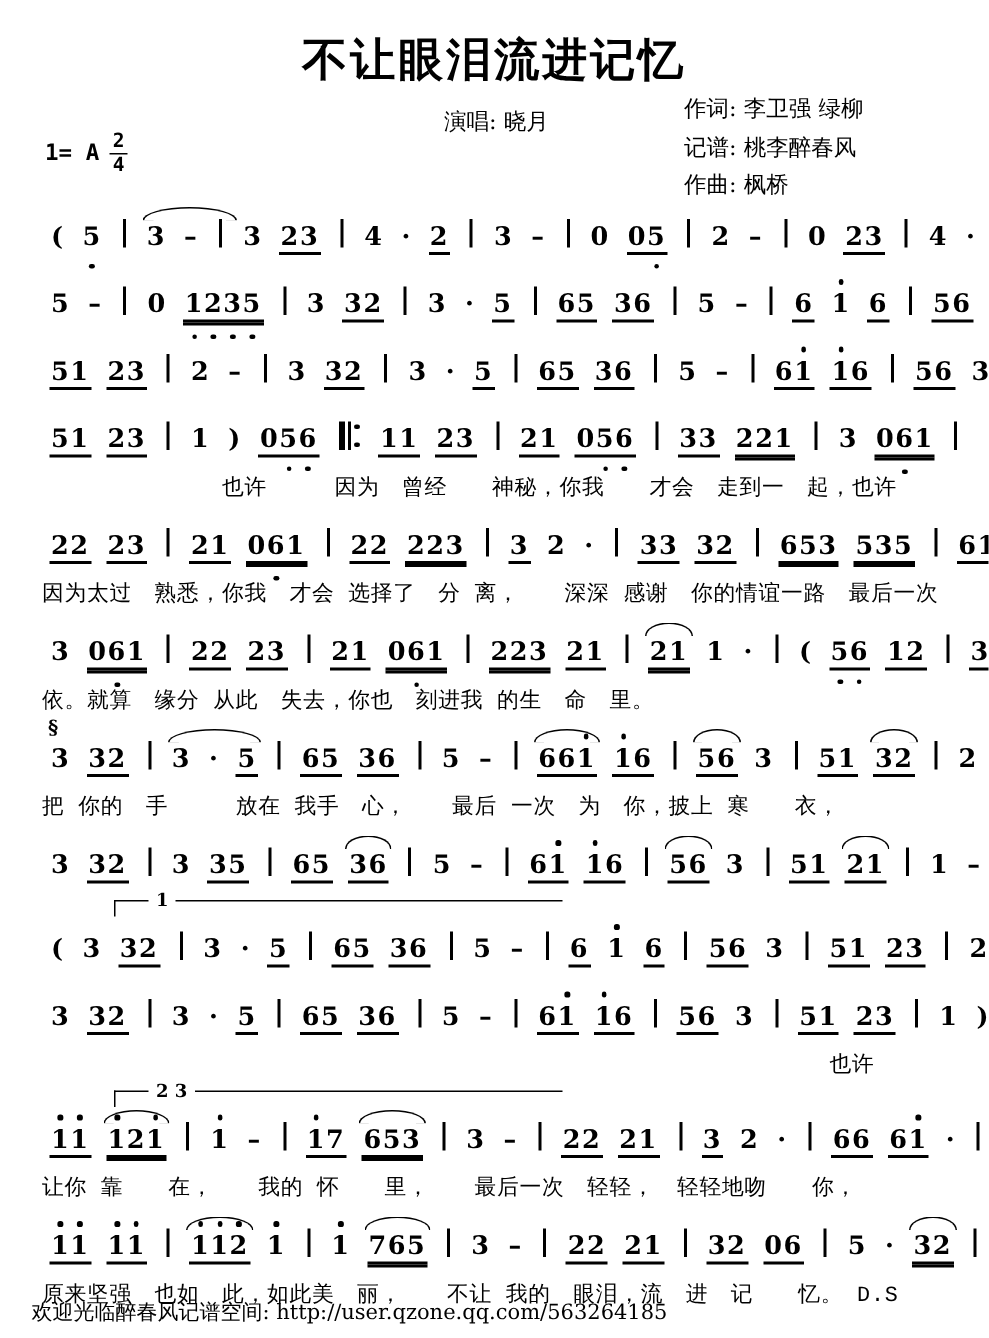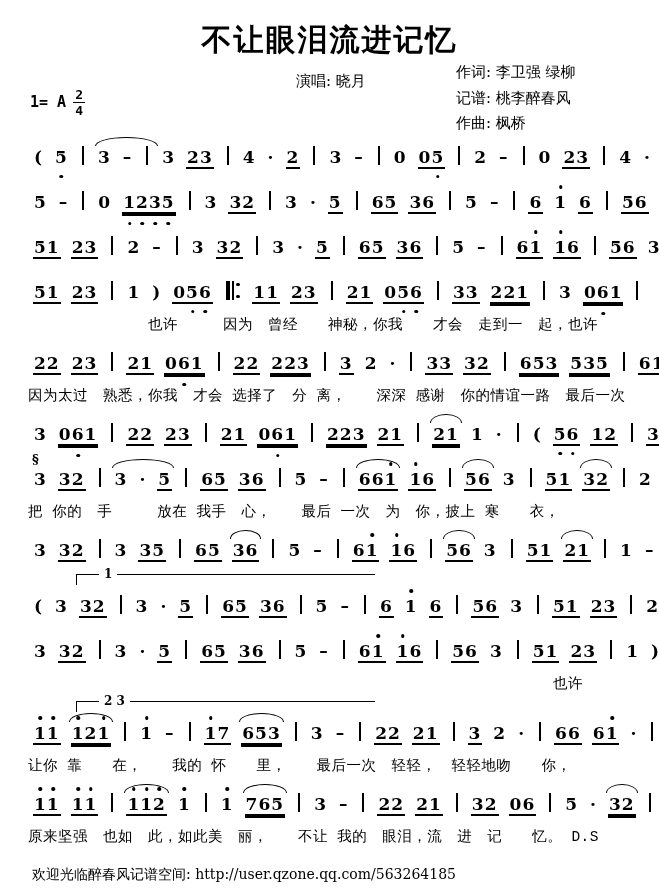--- a/index.html
+++ b/index.html
@@ -45,21 +45,21 @@
   .rd{position:absolute;left:1px;width:3.4px;height:3.4px;border-radius:50%;background:#000;}
   .rd.a{top:2px;}.rd.b{bottom:2px;}
   .segno{position:absolute;top:-6px;left:4px;font-family:"DejaVu Serif",serif;
          font-weight:700;font-size:13px;}
   .volta{position:relative;height:10px;margin:2px 0 0 48px;width:298px;
          border-top:1.6px solid #000;border-left:1.6px solid #000;}
   .volta-label{position:absolute;top:-8px;left:22px;background:#fff;padding:0 5px;
          font-family:"DejaVu Serif",serif;font-weight:700;font-size:12px;}
   .lyrics{font-size:14.5px;white-space:pre;margin-top:7px;letter-spacing:0.5px;
           font-family:Liberation Mono, monospace;}
-  .footer{position:absolute;left:32px;bottom:8px;font-size:14px;
+  .footer{position:absolute;left:21px;bottom:8px;font-size:14px;
           font-family:"DejaVu Serif",serif;}
 </style>
 </head>
 <body>
 
 <div class="header">
   <div class="title">不让眼泪流进记忆</div>
   <div class="performer">演唱: 晓月</div>
   <div class="credits">
     <div>作词: 李卫强 绿柳</div>
@@ -84,20 +84,21 @@
     <div class="line with-lyrics">
       <div class="notes"><span class="tk"><span class="grp u1"><span class="ch">5</span><span class="ch">1</span></span></span><span class="tk"><span class="grp u1"><span class="ch">2</span><span class="ch">3</span></span></span><span class="tk bar"><span class="bl thin"></span></span><span class="tk"><span class="grp u0"><span class="ch">1</span></span></span><span class="tk"><span class="grp u0"><span class="ch">)</span></span></span><span class="tk"><span class="grp u1"><span class="ch">0</span><span class="ch">5<span class="dt lo"></span></span><span class="ch">6<span class="dt lo"></span></span></span></span><span class="tk bar"><span class="bl thick"></span><span class="bl thin"></span><span class="rdots"><span class="rd a"></span><span class="rd b"></span></span></span><span class="tk"><span class="grp u1"><span class="ch">1</span><span class="ch">1</span></span></span><span class="tk"><span class="grp u1"><span class="ch">2</span><span class="ch">3</span></span></span><span class="tk bar"><span class="bl thin"></span></span><span class="tk"><span class="grp u1"><span class="ch">2</span><span class="ch">1</span></span></span><span class="tk"><span class="grp u1"><span class="ch">0</span><span class="ch">5<span class="dt lo"></span></span><span class="ch">6<span class="dt lo"></span></span></span></span><span class="tk bar"><span class="bl thin"></span></span><span class="tk"><span class="grp u1"><span class="ch">3</span><span class="ch">3</span></span></span><span class="tk"><span class="grp u2"><span class="ch">2</span><span class="ch">2</span><span class="ch">1</span></span></span><span class="tk bar"><span class="bl thin"></span></span><span class="tk"><span class="grp u0"><span class="ch">3</span></span></span><span class="tk"><span class="grp u2"><span class="ch">0</span><span class="ch">6<span class="dt lo lo2"></span></span><span class="ch">1</span></span></span><span class="tk bar"><span class="bl thin"></span></span></div>
       <div class="lyrics">　　　　　　　　也许　　　因为　曾经　　神秘，你我　　才会　走到一　起，也许</div>
     </div>
     <div class="line with-lyrics">
       <div class="notes"><span class="tk"><span class="grp u1"><span class="ch">2</span><span class="ch">2</span></span></span><span class="tk"><span class="grp u1"><span class="ch">2</span><span class="ch">3</span></span></span><span class="tk bar"><span class="bl thin"></span></span><span class="tk"><span class="grp u1"><span class="ch">2</span><span class="ch">1</span></span></span><span class="tk"><span class="grp u2"><span class="ch">0</span><span class="ch">6<span class="dt lo lo2"></span></span><span class="ch">1</span></span></span><span class="tk bar"><span class="bl thin"></span></span><span class="tk"><span class="grp u1"><span class="ch">2</span><span class="ch">2</span></span></span><span class="tk"><span class="grp u2"><span class="ch">2</span><span class="ch">2</span><span class="ch">3</span></span></span><span class="tk bar"><span class="bl thin"></span></span><span class="tk"><span class="grp u1"><span class="ch">3</span></span></span><span class="tk"><span class="grp u0"><span class="ch">2</span></span></span><span class="tk"><span class="grp u0"><span class="ch">·</span></span></span><span class="tk bar"><span class="bl thin"></span></span><span class="tk"><span class="grp u1"><span class="ch">3</span><span class="ch">3</span></span></span><span class="tk"><span class="grp u1"><span class="ch">3</span><span class="ch">2</span></span></span><span class="tk bar"><span class="bl thin"></span></span><span class="tk"><span class="grp u2"><span class="ch">6</span><span class="ch">5</span><span class="ch">3</span></span></span><span class="tk"><span class="grp u2"><span class="ch">5</span><span class="ch">3</span><span class="ch">5</span></span></span><span class="tk bar"><span class="bl thin"></span></span><span class="tk"><span class="grp u1"><span class="ch">6</span><span class="ch">1</span></span></span></div>
       <div class="lyrics">因为太过　熟悉，你我　才会 选择了　分 离，　　深深 感谢　你的情谊一路　最后一次</div>
     </div>
     <div class="line with-lyrics">
       <div class="notes"><span class="tk"><span class="grp u0"><span class="ch">3</span></span></span><span class="tk"><span class="grp u2"><span class="ch">0</span><span class="ch">6<span class="dt lo lo2"></span></span><span class="ch">1</span></span></span><span class="tk bar"><span class="bl thin"></span></span><span class="tk"><span class="grp u1"><span class="ch">2</span><span class="ch">2</span></span></span><span class="tk"><span class="grp u1"><span class="ch">2</span><span class="ch">3</span></span></span><span class="tk bar"><span class="bl thin"></span></span><span class="tk"><span class="grp u1"><span class="ch">2</span><span class="ch">1</span></span></span><span class="tk"><span class="grp u2"><span class="ch">0</span><span class="ch">6<span class="dt lo lo2"></span></span><span class="ch">1</span></span></span><span class="tk bar"><span class="bl thin"></span></span><span class="tk"><span class="grp u2"><span class="ch">2</span><span class="ch">2</span><span class="ch">3</span></span></span><span class="tk"><span class="grp u1"><span class="ch">2</span><span class="ch">1</span></span></span><span class="tk bar"><span class="bl thin"></span></span><span class="tk"><span class="grp u2"><span class="ch">2</span><span class="ch">1</span></span><span class="arc"></span></span><span class="tk"><span class="grp u0"><span class="ch">1</span></span></span><span class="tk"><span class="grp u0"><span class="ch">·</span></span></span><span class="tk bar"><span class="bl thin"></span></span><span class="tk"><span class="grp u0"><span class="ch">(</span></span></span><span class="tk"><span class="grp u1"><span class="ch">5<span class="dt lo"></span></span><span class="ch">6<span class="dt lo"></span></span></span></span><span class="tk"><span class="grp u1"><span class="ch">1</span><span class="ch">2</span></span></span><span class="tk bar"><span class="bl thin"></span></span><span class="tk"><span class="grp u1"><span class="ch">3</span></span></span></div>
+      <div class="lyrics">依。就算　缘分 从此　失去，你也　刻进我 的生　命　里。</div>
     </div>
     <div class="line with-lyrics">
       <div class="notes"><span class="segno">§</span><span class="tk"><span class="grp u0"><span class="ch">3</span></span></span><span class="tk"><span class="grp u1"><span class="ch">3</span><span class="ch">2</span></span></span><span class="tk bar"><span class="bl thin"></span></span><span class="tk"><span class="grp u0"><span class="ch">3</span></span><span class="arc wide"></span></span><span class="tk"><span class="grp u0"><span class="ch">·</span></span></span><span class="tk"><span class="grp u1"><span class="ch">5</span></span></span><span class="tk bar"><span class="bl thin"></span></span><span class="tk"><span class="grp u1"><span class="ch">6</span><span class="ch">5</span></span></span><span class="tk"><span class="grp u1"><span class="ch">3</span><span class="ch">6</span></span></span><span class="tk bar"><span class="bl thin"></span></span><span class="tk"><span class="grp u0"><span class="ch">5</span></span></span><span class="tk"><span class="grp u0"><span class="ch">–</span></span></span><span class="tk bar"><span class="bl thin"></span></span><span class="tk"><span class="grp u1"><span class="ch">6</span><span class="ch">6</span><span class="ch">1<span class="dt hi"></span></span></span><span class="arc"></span></span><span class="tk"><span class="grp u1"><span class="ch">1<span class="dt hi"></span></span><span class="ch">6</span></span></span><span class="tk bar"><span class="bl thin"></span></span><span class="tk"><span class="grp u1"><span class="ch">5</span><span class="ch">6</span></span><span class="arc"></span></span><span class="tk"><span class="grp u0"><span class="ch">3</span></span></span><span class="tk bar"><span class="bl thin"></span></span><span class="tk"><span class="grp u1"><span class="ch">5</span><span class="ch">1</span></span></span><span class="tk"><span class="grp u1"><span class="ch">3</span><span class="ch">2</span></span><span class="arc"></span></span><span class="tk bar"><span class="bl thin"></span></span><span class="tk"><span class="grp u0"><span class="ch">2</span></span></span></div>
       <div class="lyrics">把 你的　手　　　放在 我手　心，　　最后 一次　为　你，披上 寒　　衣，</div>
     </div>
     <div class="line with-lyrics">
       <div class="notes"><span class="tk"><span class="grp u0"><span class="ch">3</span></span></span><span class="tk"><span class="grp u1"><span class="ch">3</span><span class="ch">2</span></span></span><span class="tk bar"><span class="bl thin"></span></span><span class="tk"><span class="grp u0"><span class="ch">3</span></span></span><span class="tk"><span class="grp u1"><span class="ch">3</span><span class="ch">5</span></span></span><span class="tk bar"><span class="bl thin"></span></span><span class="tk"><span class="grp u1"><span class="ch">6</span><span class="ch">5</span></span></span><span class="tk"><span class="grp u1"><span class="ch">3</span><span class="ch">6</span></span><span class="arc"></span></span><span class="tk bar"><span class="bl thin"></span></span><span class="tk"><span class="grp u0"><span class="ch">5</span></span></span><span class="tk"><span class="grp u0"><span class="ch">–</span></span></span><span class="tk bar"><span class="bl thin"></span></span><span class="tk"><span class="grp u1"><span class="ch">6</span><span class="ch">1<span class="dt hi"></span></span></span></span><span class="tk"><span class="grp u1"><span class="ch">1<span class="dt hi"></span></span><span class="ch">6</span></span></span><span class="tk bar"><span class="bl thin"></span></span><span class="tk"><span class="grp u1"><span class="ch">5</span><span class="ch">6</span></span><span class="arc"></span></span><span class="tk"><span class="grp u0"><span class="ch">3</span></span></span><span class="tk bar"><span class="bl thin"></span></span><span class="tk"><span class="grp u1"><span class="ch">5</span><span class="ch">1</span></span></span><span class="tk"><span class="grp u1"><span class="ch">2</span><span class="ch">1</span></span><span class="arc"></span></span><span class="tk bar"><span class="bl thin"></span></span><span class="tk"><span class="grp u0"><span class="ch">1</span></span></span><span class="tk"><span class="grp u0"><span class="ch">–</span></span></span></div>
     </div>
     <div class="line">
       <div class="volta">

